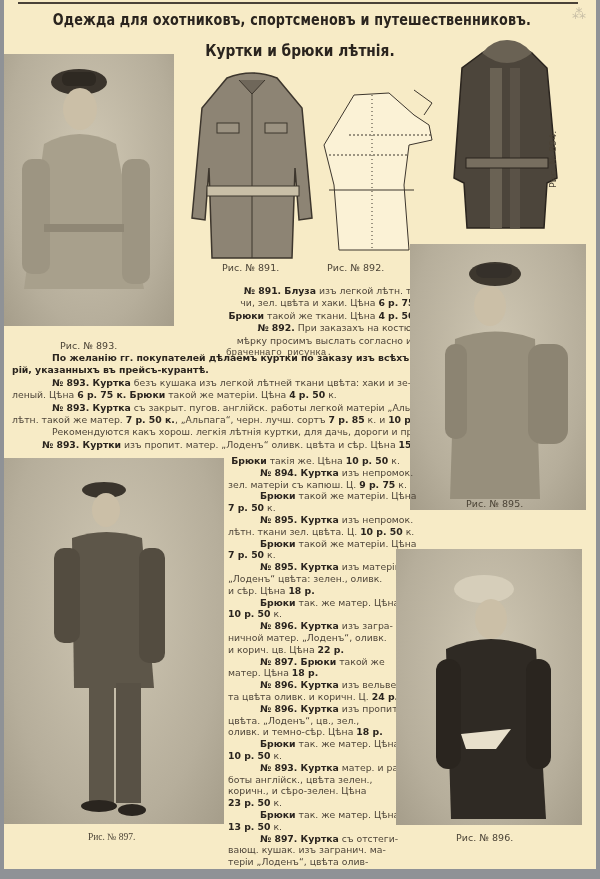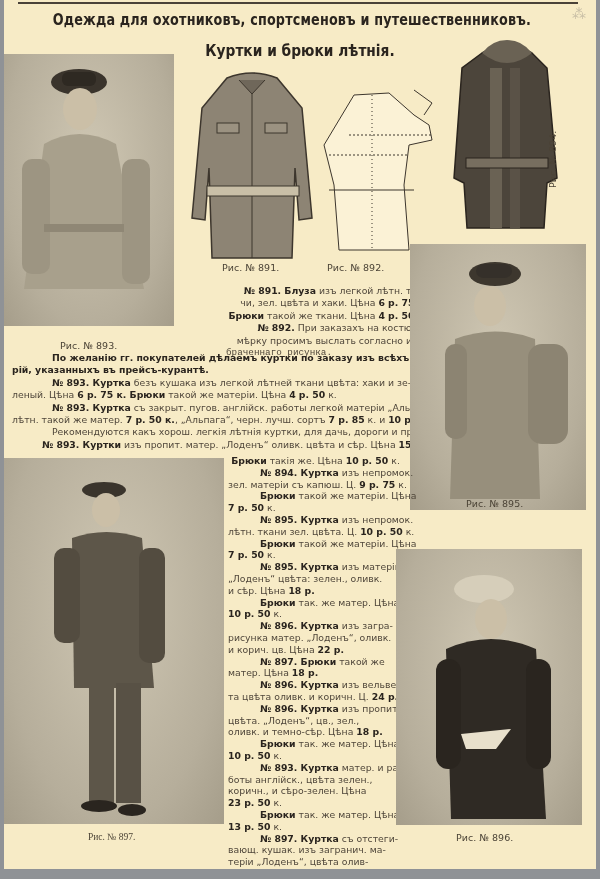--- a/index.html
+++ b/index.html
@@ -121,21 +121,21 @@
     <div class="line" style="padding-left:32px"><b>№ 895. Куртка</b> изъ непромок.</div>
     <div class="line">лѣтн. ткани зел. цвѣта. Ц. <b>10 р. 50</b> к.</div>
     <div class="line" style="padding-left:32px"><b>Брюки</b> такой же матеріи. Цѣна</div>
     <div class="line"><b>7 р. 50</b> к.</div>
     <div class="line" style="padding-left:32px"><b>№ 895. Куртка</b> изъ матеріи</div>
     <div class="line">„Лоденъ“ цвѣта: зелен., оливк.</div>
     <div class="line">и сѣр. Цѣна <b>18 р.</b></div>
     <div class="line" style="padding-left:32px"><b>Брюки</b> так. же матер. Цѣна</div>
     <div class="line"><b>10 р. 50</b> к.</div>
     <div class="line" style="padding-left:32px"><b>№ 896. Куртка</b> изъ загра-</div>
-    <div class="line">рисунка матер. „Лоденъ“, оливк.</div>
+    <div class="line">ничной матер. „Лоденъ“, оливк.</div>
     <div class="line">и корич. цв. Цѣна <b>22 р.</b></div>
     <div class="line" style="padding-left:32px"><b>№ 897. Брюки</b> такой же</div>
     <div class="line">матер. Цѣна <b>18 р.</b></div>
     <div class="line" style="padding-left:32px"><b>№ 896. Куртка</b> изъ вельве-</div>
     <div class="line">та цвѣта оливк. и коричн. Ц. <b>24 р.</b></div>
     <div class="line" style="padding-left:32px"><b>№ 896. Куртка</b> изъ пропит.</div>
     <div class="line">цвѣта. „Лоденъ“, цв., зел.,</div>
     <div class="line">оливк. и темно-сѣр. Цѣна <b>18 р.</b></div>
     <div class="line" style="padding-left:32px"><b>Брюки</b> так. же матер. Цѣна</div>
     <div class="line"><b>10 р. 50</b> к.</div>

